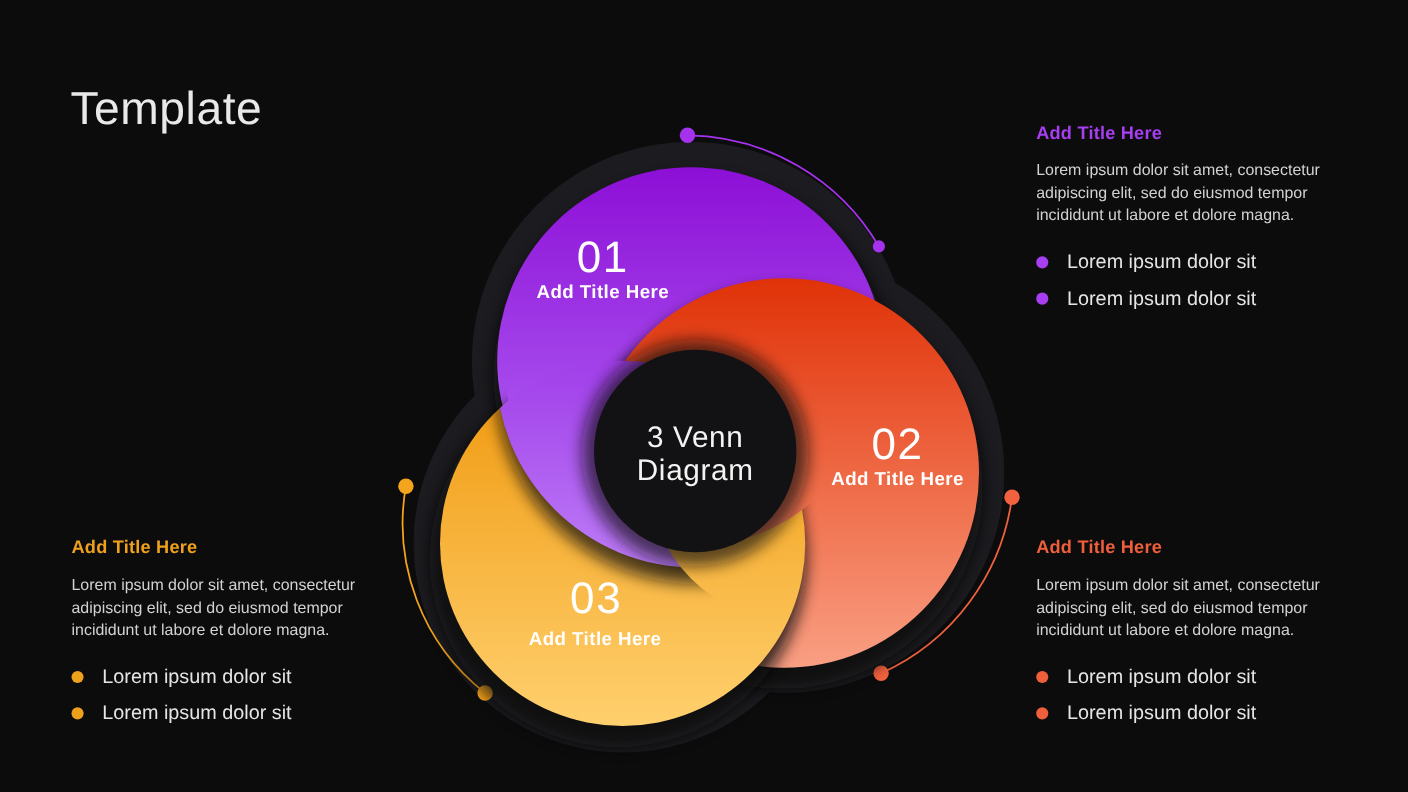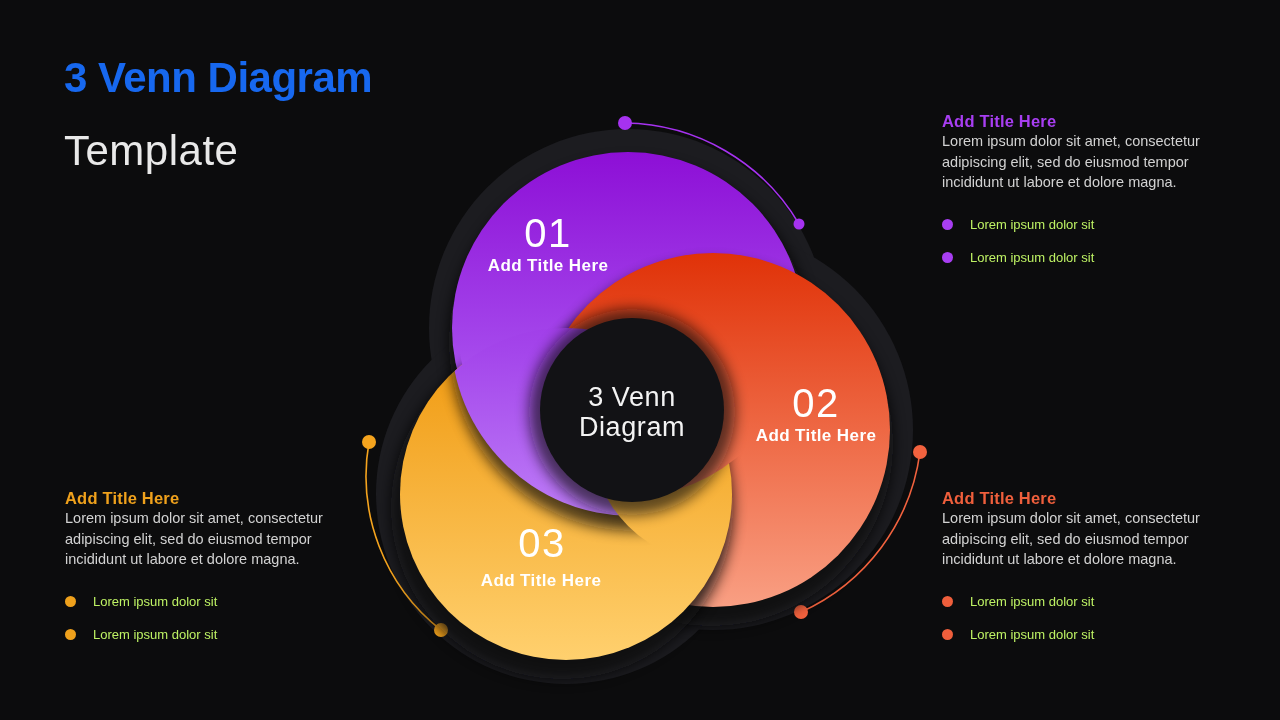--- a/index.html
+++ b/index.html
@@ -23,39 +23,38 @@
   svg.venn{position:absolute;left:0;top:0;}
   text{font-family:"Liberation Sans", sans-serif;}
   .num{font-size:40px;font-weight:300;fill:#ffffff;text-anchor:middle;letter-spacing:1.5px;}
   .vlbl{font-size:17px;font-weight:700;fill:#ffffff;text-anchor:middle;letter-spacing:0.4px;}
   .ctr{font-size:27px;font-weight:300;fill:#f3f3f3;text-anchor:middle;letter-spacing:0.6px;}
 
   
   .panel{position:absolute;width:300px;}
   .panel-heading{font-size:16.5px;font-weight:700;letter-spacing:0.2px;}
   .panel-body{
-    margin-top:0;width:292px;
+    margin-top:14px;width:292px;
     font-size:14.5px;line-height:20.5px;color:#d2d2d2;font-weight:400;
   }
   .bullets{margin-top:21px;}
   .bullet-row{display:flex;align-items:center;height:21px;margin-bottom:12px;}
   .bullet-dot{width:11px;height:11px;border-radius:50%;flex:0 0 11px;margin-right:17px;}
-  .bullet-text{font-size:13px;color:#bef264;}
+  .bullet-text{font-size:18px;color:#e5e5e5;}
 
   #panel-top-right{left:942px;top:112px;}
   #panel-bottom-left{left:65px;top:489px;}
   #panel-bottom-right{left:942px;top:489px;}
 </style>
 </head>
 <body>
 
 <div class="stage">
 
   <div class="title-block">
-    <div class="title-line1" style="color: rgb(23, 104, 239);">3 Venn Diagram</div>
     <div class="title-line2">Template</div>
   </div>
 
   <svg class="venn" width="1280" height="720" viewBox="0 0 1280 720">
     <defs>
       <linearGradient id="gP" x1="0" y1="0" x2="0" y2="1">
         <stop offset="0" stop-color="#8d0fd6"></stop>
         <stop offset="0.55" stop-color="#a446eb"></stop>
         <stop offset="1" stop-color="#bd7cf7"></stop>
       </linearGradient>

